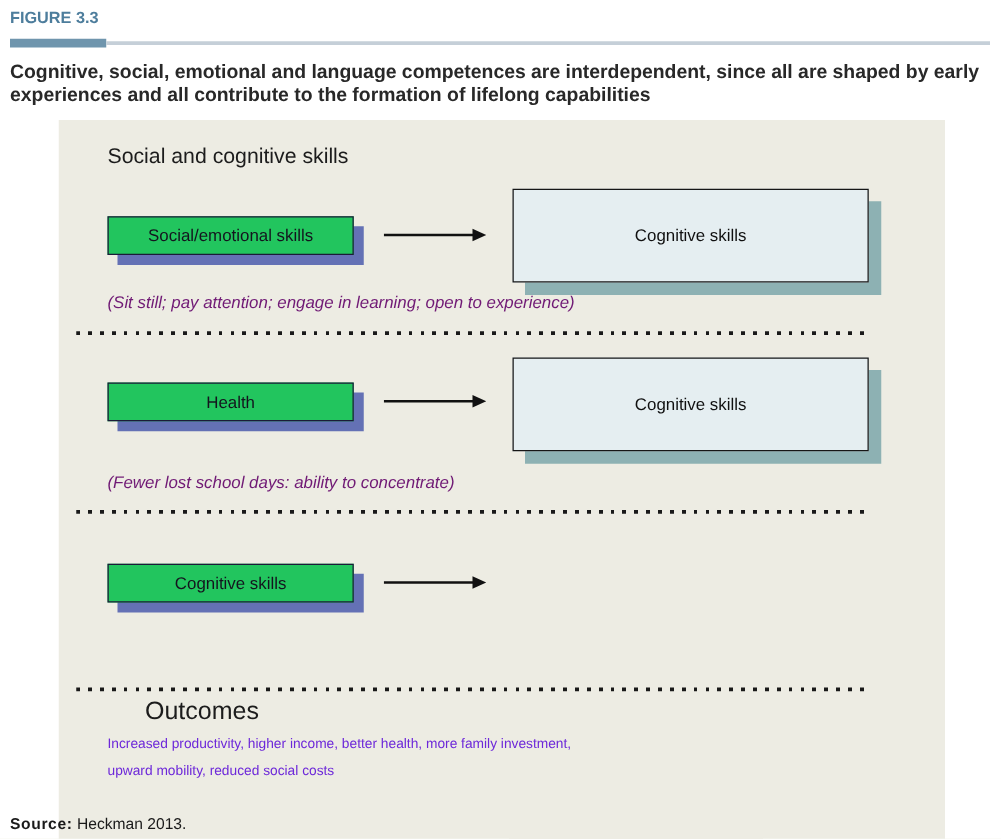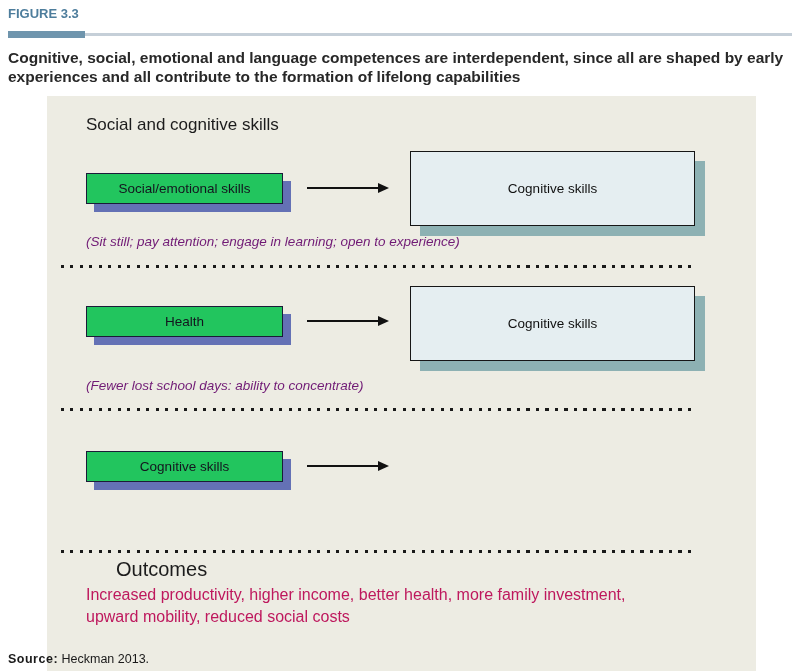--- a/index.html
+++ b/index.html
@@ -59,21 +59,21 @@
   .dotline{
     position:absolute;left:14px;width:636px;height:3px;
     background:repeating-linear-gradient(to right,#191919 0 3px,transparent 3px 9.5px);
   }
   .outcomes-heading{
     position:absolute;left:39px;top:462px;
     font-size:20px;color:#1c1c1c;margin-left:30px;
   }
   .outcomes-body{
     position:absolute;left:39px;top:488px;
-    font-size:16px;color:#be185d;line-height:22px;
+    font-size:11px;color:#6d28d9;line-height:22px;
   }
   .source{
     position:absolute;left:8px;top:652px;
     font-size:12.5px;color:#1a1a1a;
   }
   .source .src-label{font-weight:bold;letter-spacing:0.5px;text-align:right;}
 </style>
 </head>
 <body>
 

